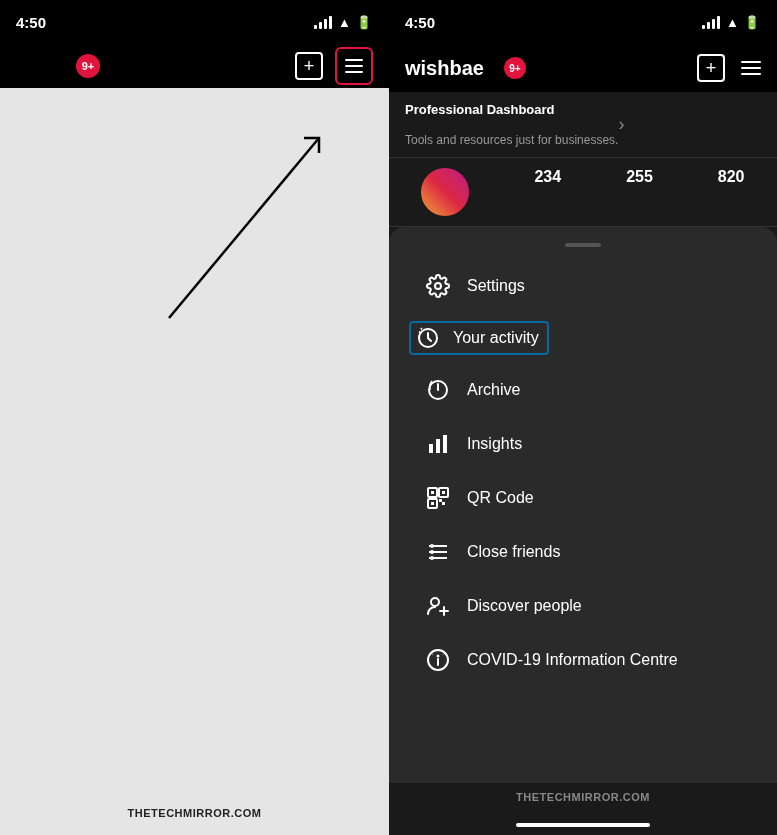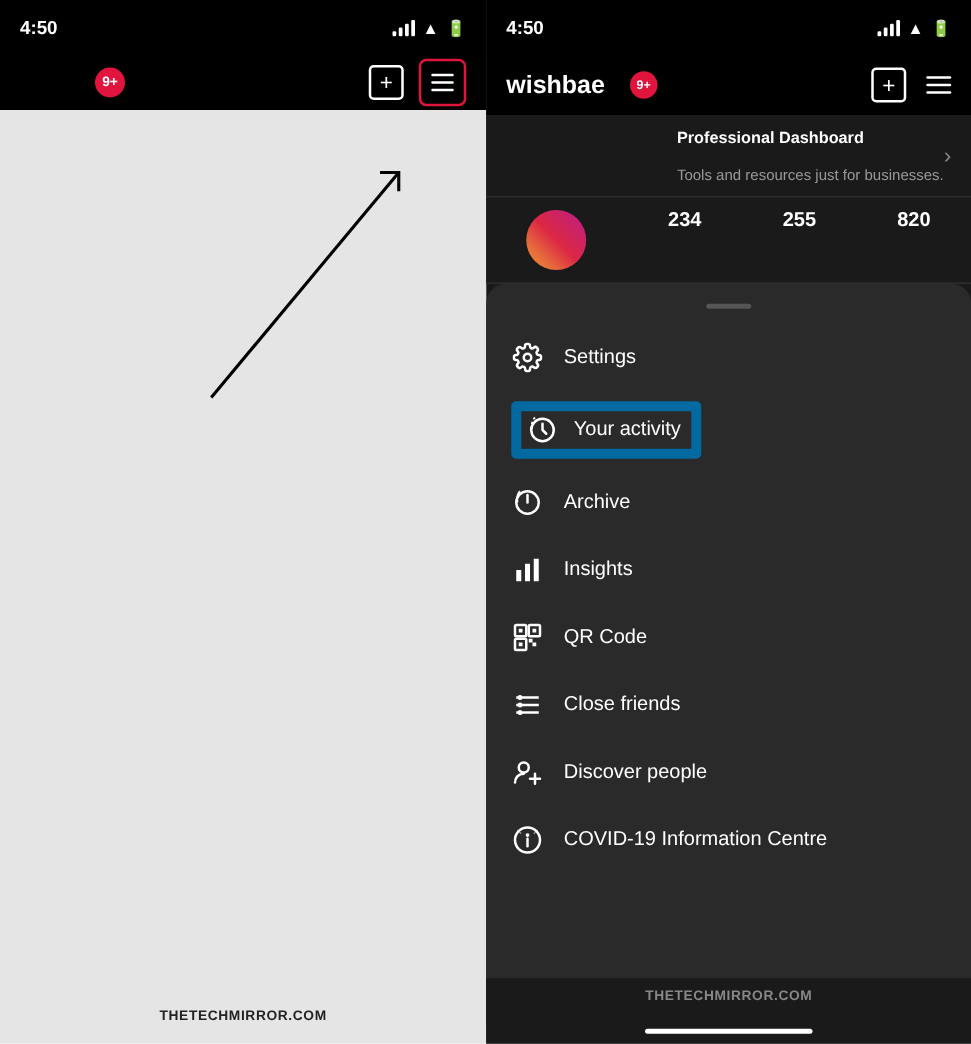--- a/index.html
+++ b/index.html
@@ -161,21 +161,21 @@
     .top-bar-actions {
       display: flex;
       align-items: center;
       gap: 16px;
     }
     .pro-dashboard {
       background: #1a1a1a;
       padding: 10px 16px;
       display: flex;
       align-items: center;
-      justify-content: flex-end;
+      justify-content: flex-start;
       border-bottom: 0.5px solid #333;
     }
     .pro-text-area {}
     .pro-title {
       color: #fff;
       font-size: 13px;
       font-weight: 600;
     }
     .pro-subtitle {
       color: #999;
@@ -217,21 +217,21 @@
     .drawer-handle {
       width: 36px;
       height: 4px;
       background: #555;
       border-radius: 2px;
       margin: 8px auto 12px;
     }
     .menu-item {
       display: flex;
       align-items: center;
-      padding: 14px 20px;
+      padding: 14px 36px;
       gap: 16px;
       cursor: pointer;
     }
     .menu-item-label {
       color: #fff;
       font-size: 16px;
       font-weight: 400;
     }
     .menu-icon {
       width: 26px;
@@ -297,21 +297,21 @@
       flex-direction: column;
       gap: 4px;
     }
     .h-line {
       width: 20px;
       height: 2px;
       background: #fff;
       border-radius: 1px;
     }
     .your-activity-highlight {
-      border: 8px solid #0369a1;
+      border: 2px solid #0369a1;
       border-radius: 4px;
       padding: 2px 8px 2px 4px;
       display: flex;
       align-items: center;
       gap: 12px;
     }
   </style>
 </head>
 <body>
 

